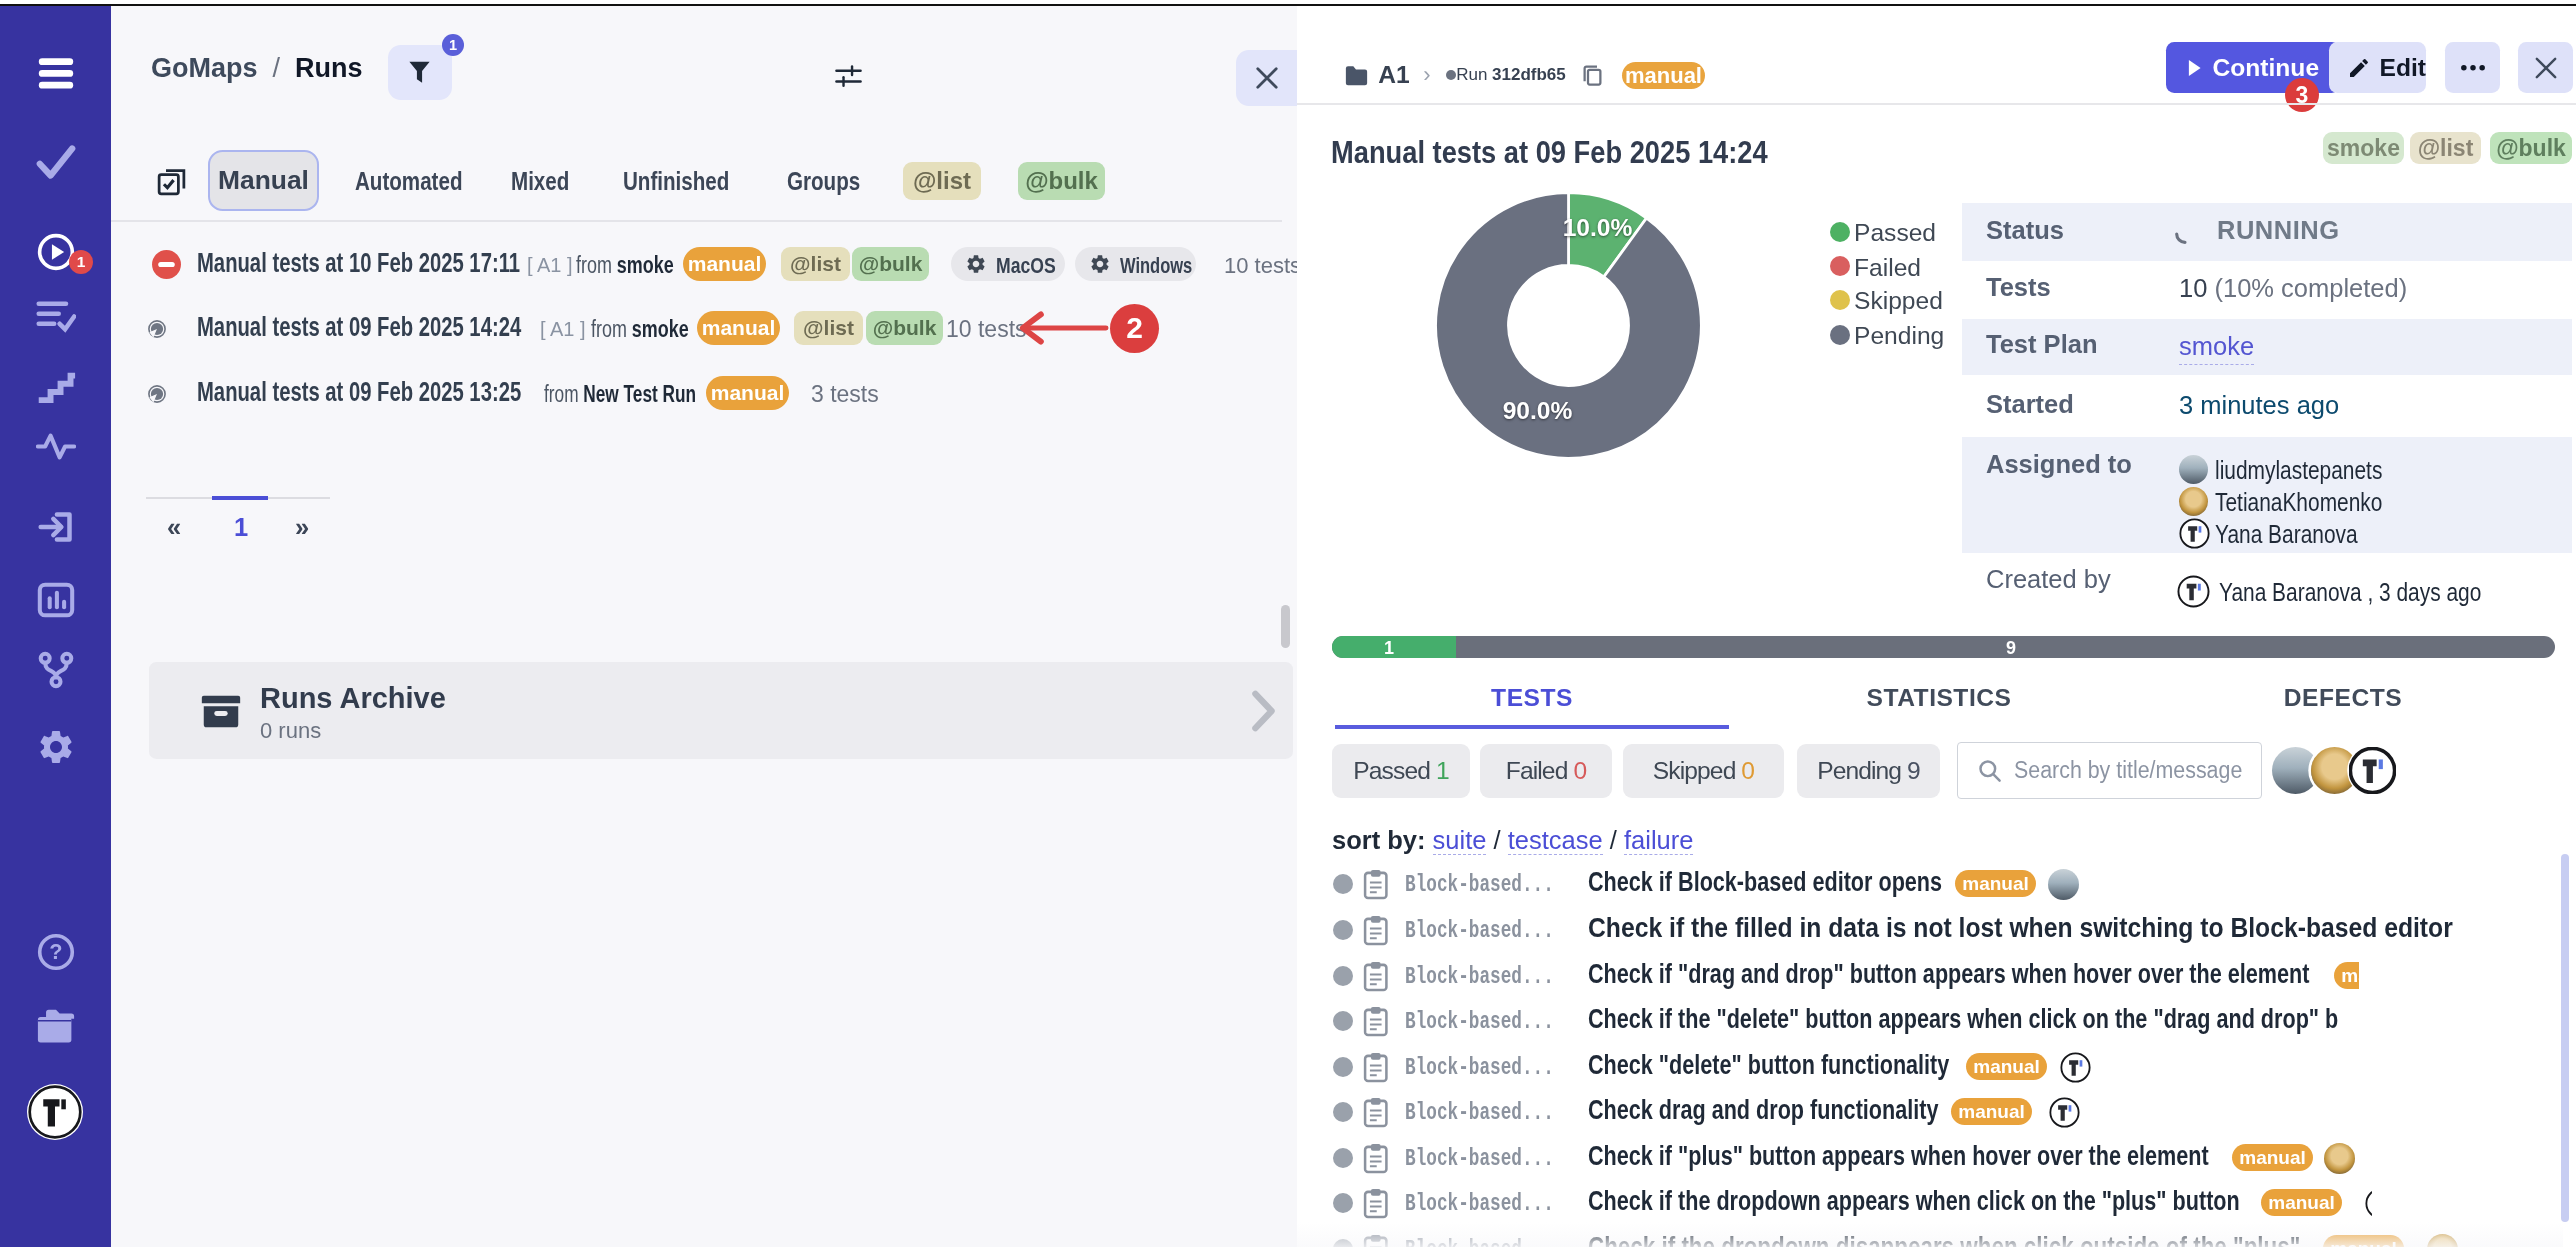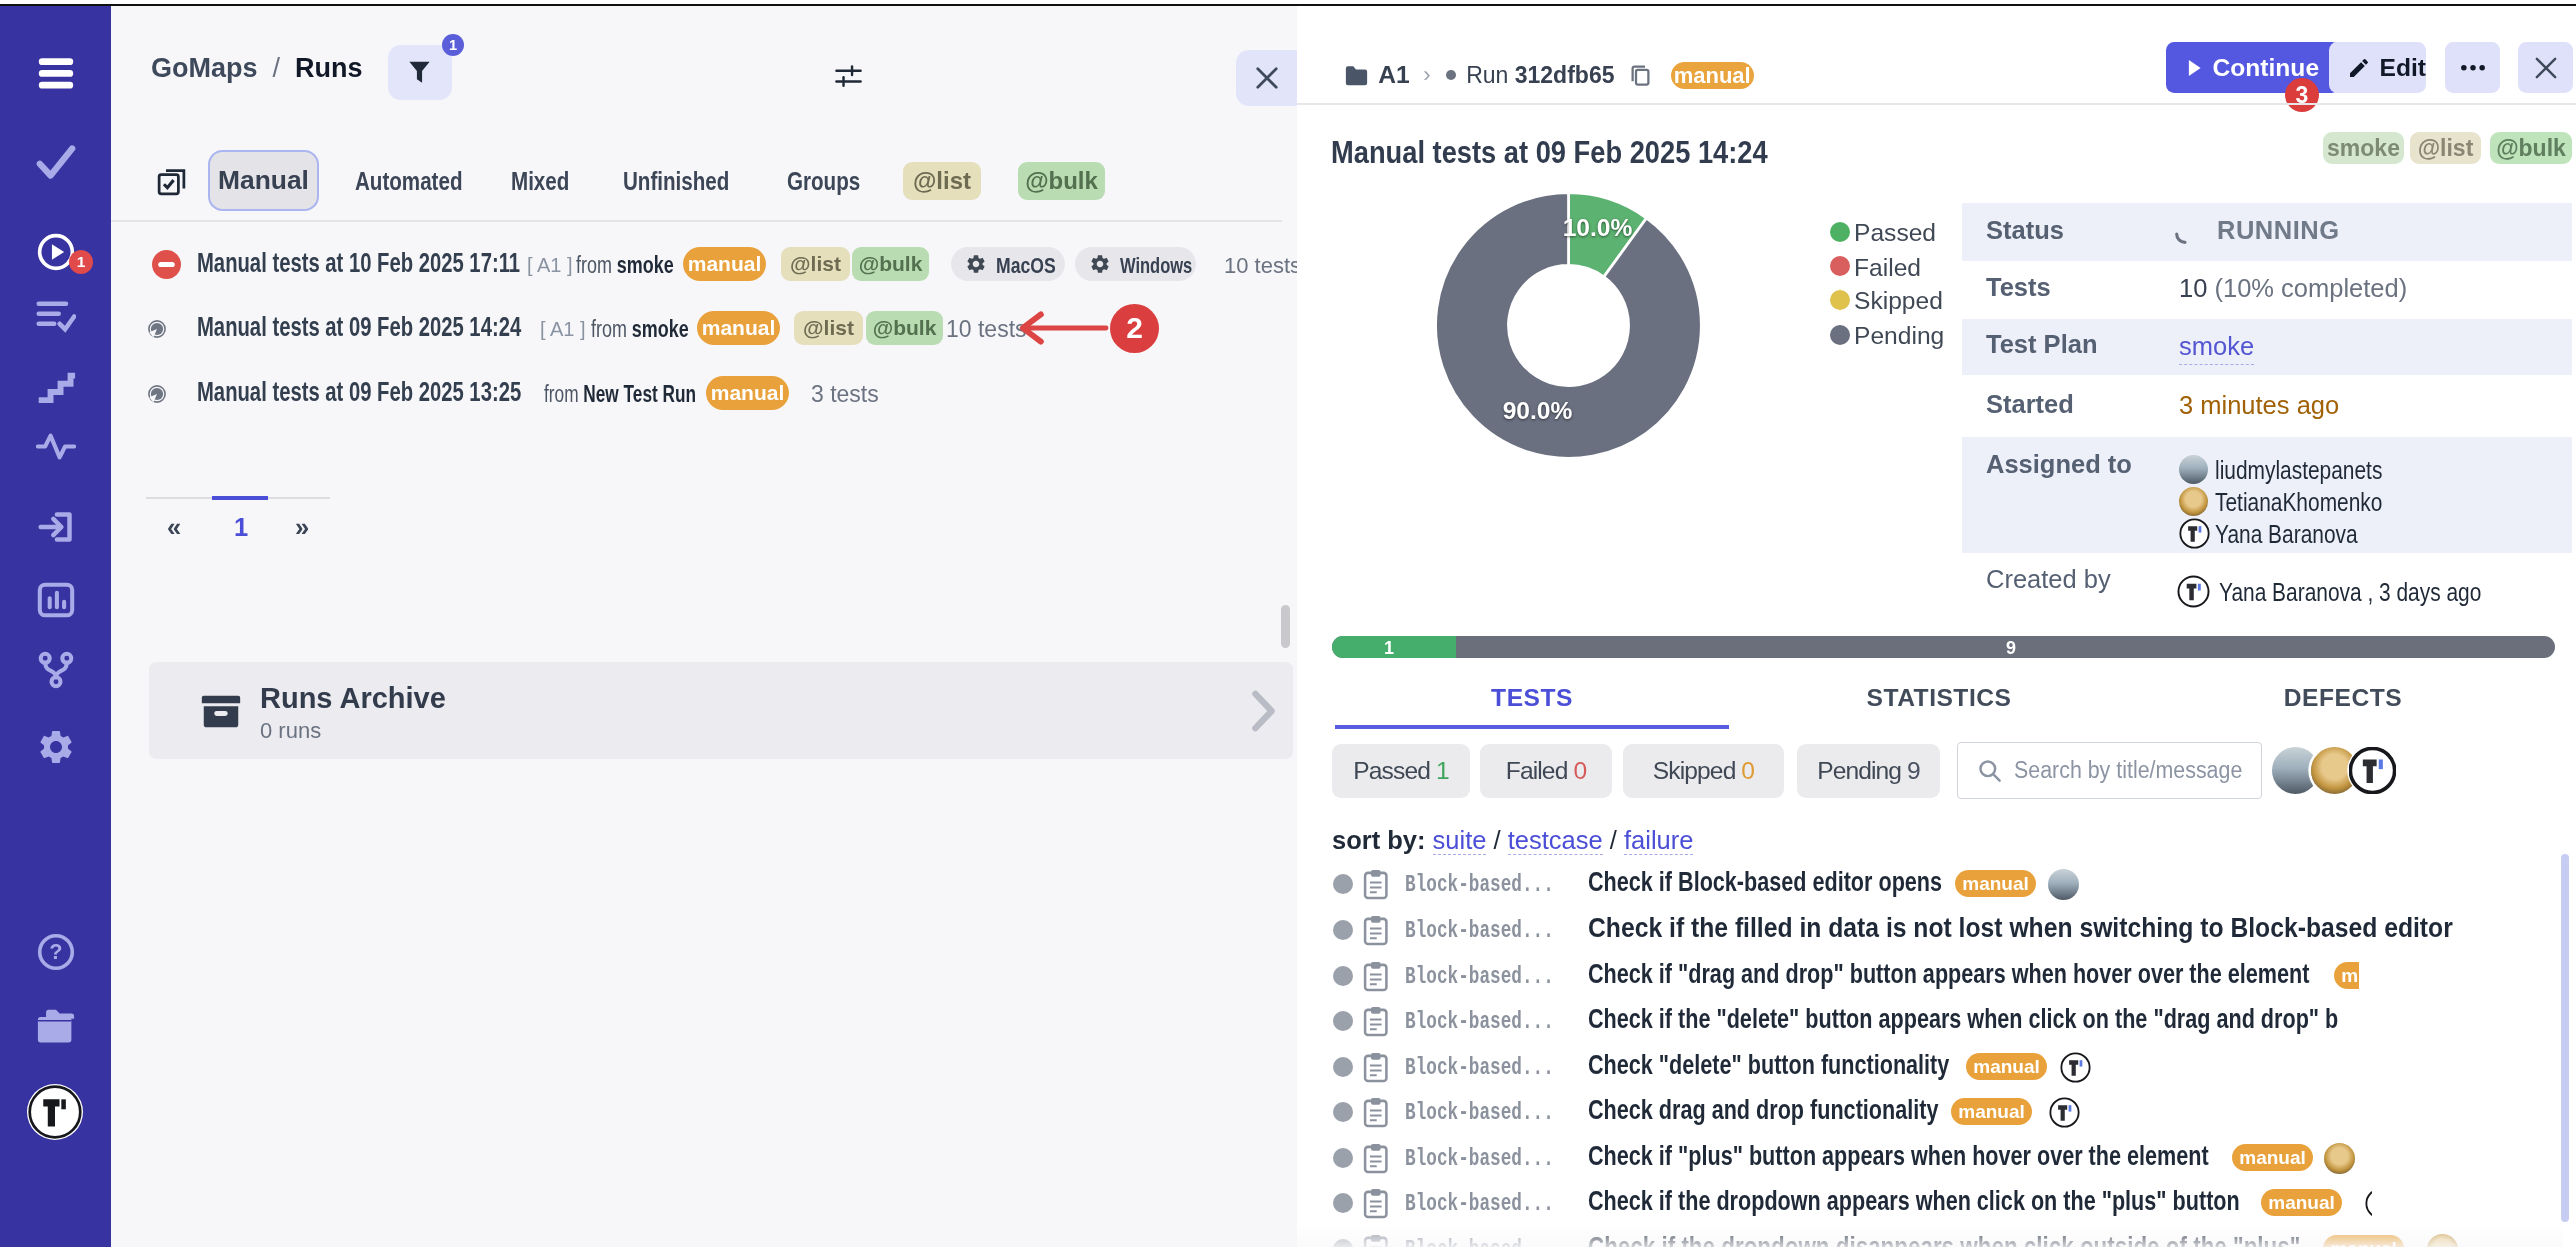--- a/index.html
+++ b/index.html
@@ -235,21 +235,21 @@
 </div>
 <div id="rightpanel">
 
   <div class="abs" style="left:46px; top:49px; height:40px; display:flex; align-items:center; white-space:nowrap;">
     <svg width="27" height="25.5" viewBox="0 0 24 24">
         <path fill="#4A5568" d="M2 5 a2 2 0 0 1 2-2 h5 l2.5 3 H20 a2 2 0 0 1 2 2 v11 a2 2 0 0 1-2 2 H4 a2 2 0 0 1-2-2 Z"></path>
       </svg>
     <span style="font-size:24.6px; font-weight:700; color:#374151; margin-left:8.2px;">A1</span>
     <span style="font-size:22px; color:#9CA3AF; margin-left:13.7px;">›</span>
     <span style="width:10px; height:10px; border-radius:50%; background:#6B7280; margin-left:15.5px;"></span>
-    <span style="font-size:23px; color:#374151; margin-left:10px;">Run <b>312dfb65</b></span>
+    <span style="font-size:17px; color:#374151; ">Run <b>312dfb65</b></span>
     <svg style="margin-left:12.8px;" width="27" height="29" viewBox="0 0 24 24">
         <g fill="none" stroke="#6B7280" stroke-width="2">
           <rect x="8" y="7" width="11" height="13" rx="1.5"></rect>
           <path d="M16 4 H6.5 A1.5 1.5 0 0 0 5 5.5 V17"></path>
         </g>
       </svg>
     <span class="pill" style="background:#E9A43E; color:#fff; font-size:22px; width:83px; height:27px; line-height:27px; text-align:center; margin-left:16.4px;">manual</span>
   </div>
 
   <div class="abs" style="left:869px; top:36px; width:174px; height:51px; background:#5457E0; border-radius:8.2px; display:flex; align-items:center; justify-content:center; color:#fff; font-size:24.6px; font-weight:700;">
@@ -304,21 +304,21 @@
   <div class="abs" style="left:689px; top:210px; font-size:25.5px; font-weight:700; color:#566073;">Status</div>
   <svg class="abs" style="left:876px; top:216px;" width="24" height="24" viewBox="0 0 26 26">
       <path d="M4 13 A9 9 0 0 0 13 22" fill="none" stroke="#6B7280" stroke-width="3.4" stroke-linecap="round"></path>
     </svg>
   <div class="abs" style="left:920px; top:210px; font-size:25.5px; font-weight:700; color:#707A88; letter-spacing:0.5px;">RUNNING</div>
   <div class="abs" style="left:689px; top:267px; font-size:25.5px; font-weight:700; color:#566073;">Tests</div>
   <div class="abs" style="left:882px; top:268px; font-size:25.5px; color:#374151;">10 <span style="color:#6B7280;">(10% completed)</span></div>
   <div class="abs" style="left:689px; top:324px; font-size:25.5px; font-weight:700; color:#566073;">Test Plan</div>
   <div class="abs" style="left:882px; top:326px; font-size:25.5px; color:#5355D1; border-bottom:1.8px dashed #A9ABE8; padding-bottom:2.7px;">smoke</div>
   <div class="abs" style="left:689px; top:384px; font-size:25.5px; font-weight:700; color:#566073;">Started</div>
-  <div class="abs" style="left:882px; top:385px; font-size:25.5px; color:#a16207;">3 minutes ago</div>
+  <div class="abs" style="left:882px; top:385px; font-size:25.5px; color:#0c4a6e;">3 minutes ago</div>
   <div class="abs" style="left:689px; top:444px; font-size:25.5px; font-weight:700; color:#566073;">Assigned to</div>
   <div class="abs" style="left:882px; top:449px; width:29px; height:29px; border-radius:50%; background:linear-gradient(180deg,#c9d2d8 0%,#9fb0bc 45%,#4e5a66 100%);"></div>
   <div class="abs" style="left:918px; top:450px; font-size:25.5px; color:#1F2937; white-space:nowrap; transform:scaleX(.82); transform-origin:0 0;">liudmylastepanets</div>
   <div class="abs" style="left:882px; top:481px; width:29px; height:29px; border-radius:50%; background:radial-gradient(circle at 50% 42%, #e8c98c 0 35%, #c2953f 60%, #37302a 100%);"></div>
   <div class="abs" style="left:918px; top:482px; font-size:25.5px; color:#1F2937; white-space:nowrap; transform:scaleX(.82); transform-origin:0 0;">TetianaKhomenko</div>
   <div class="abs" style="left:882px; top:512px;">
     <svg width="31" height="31" viewBox="0 0 34 34">
         <circle cx="17" cy="17" r="15.5" fill="#fff" stroke="#17181c" stroke-width="2"></circle>
         <path d="M10 9 H20 V14 H17.3 V26 H12.7 V14 H10 Z" fill="#2b2d33"></path>
         <rect x="21.5" y="9" width="3" height="7" fill="#5B79E3"></rect>

